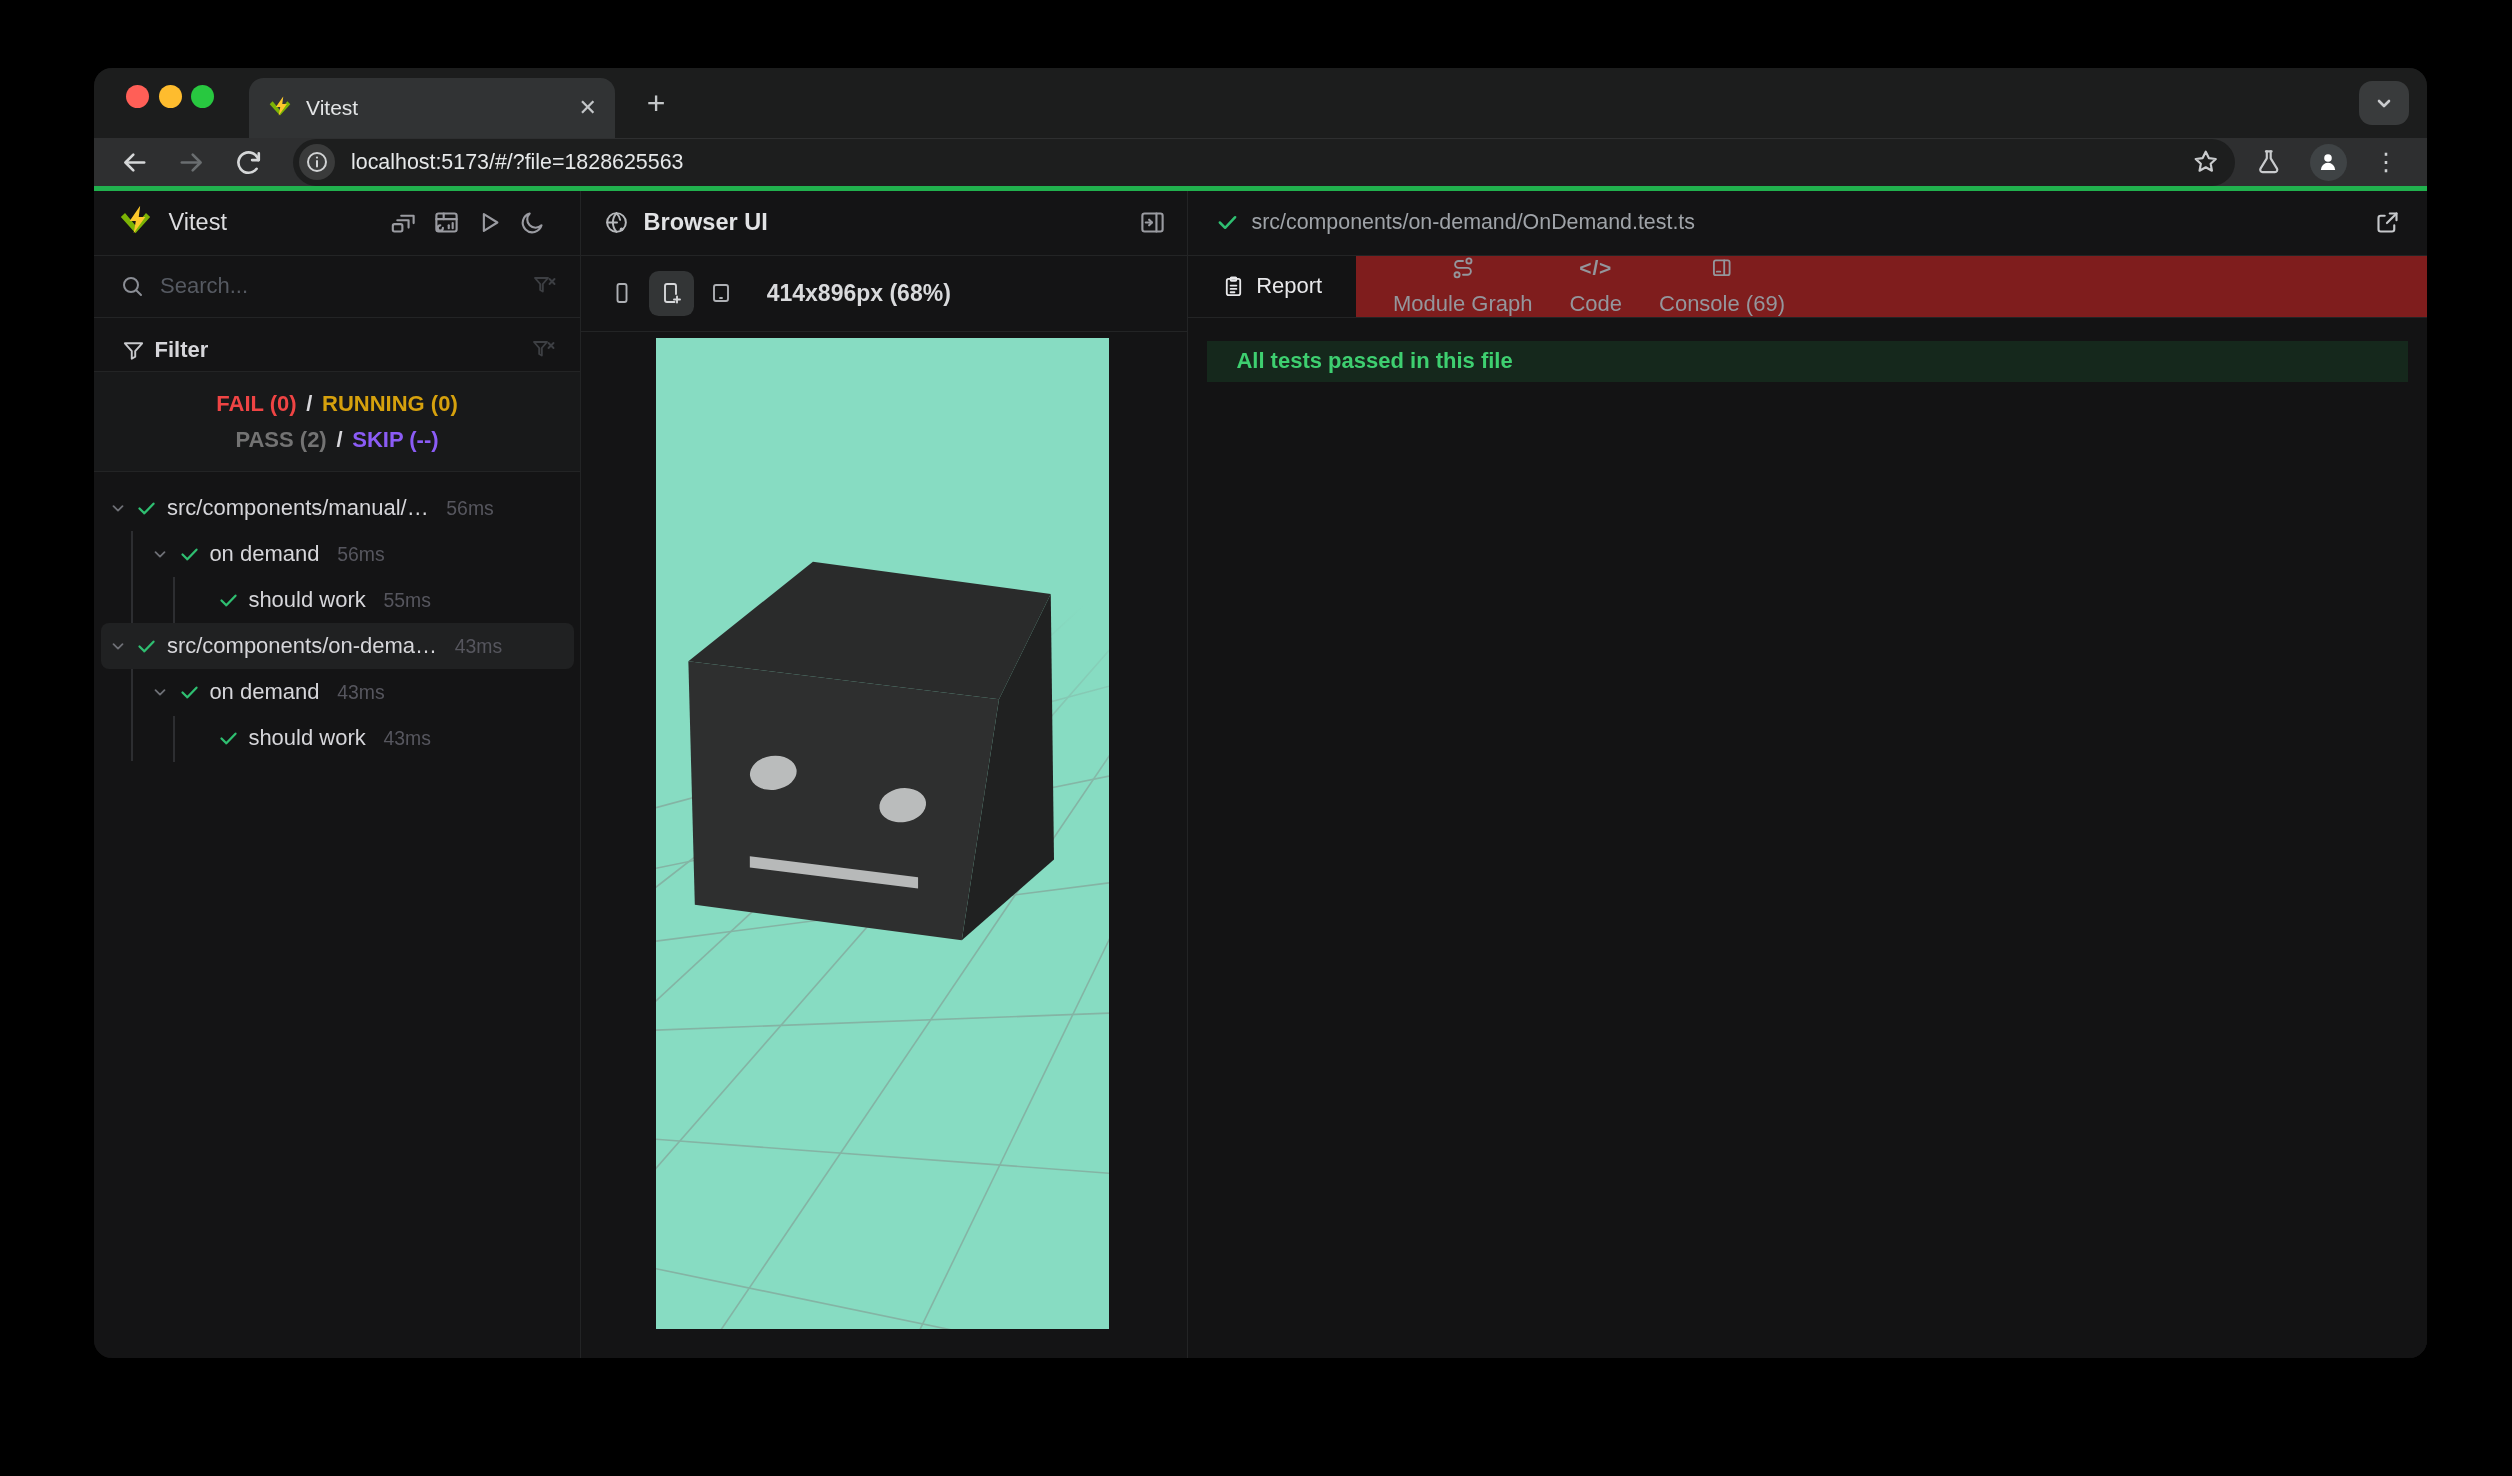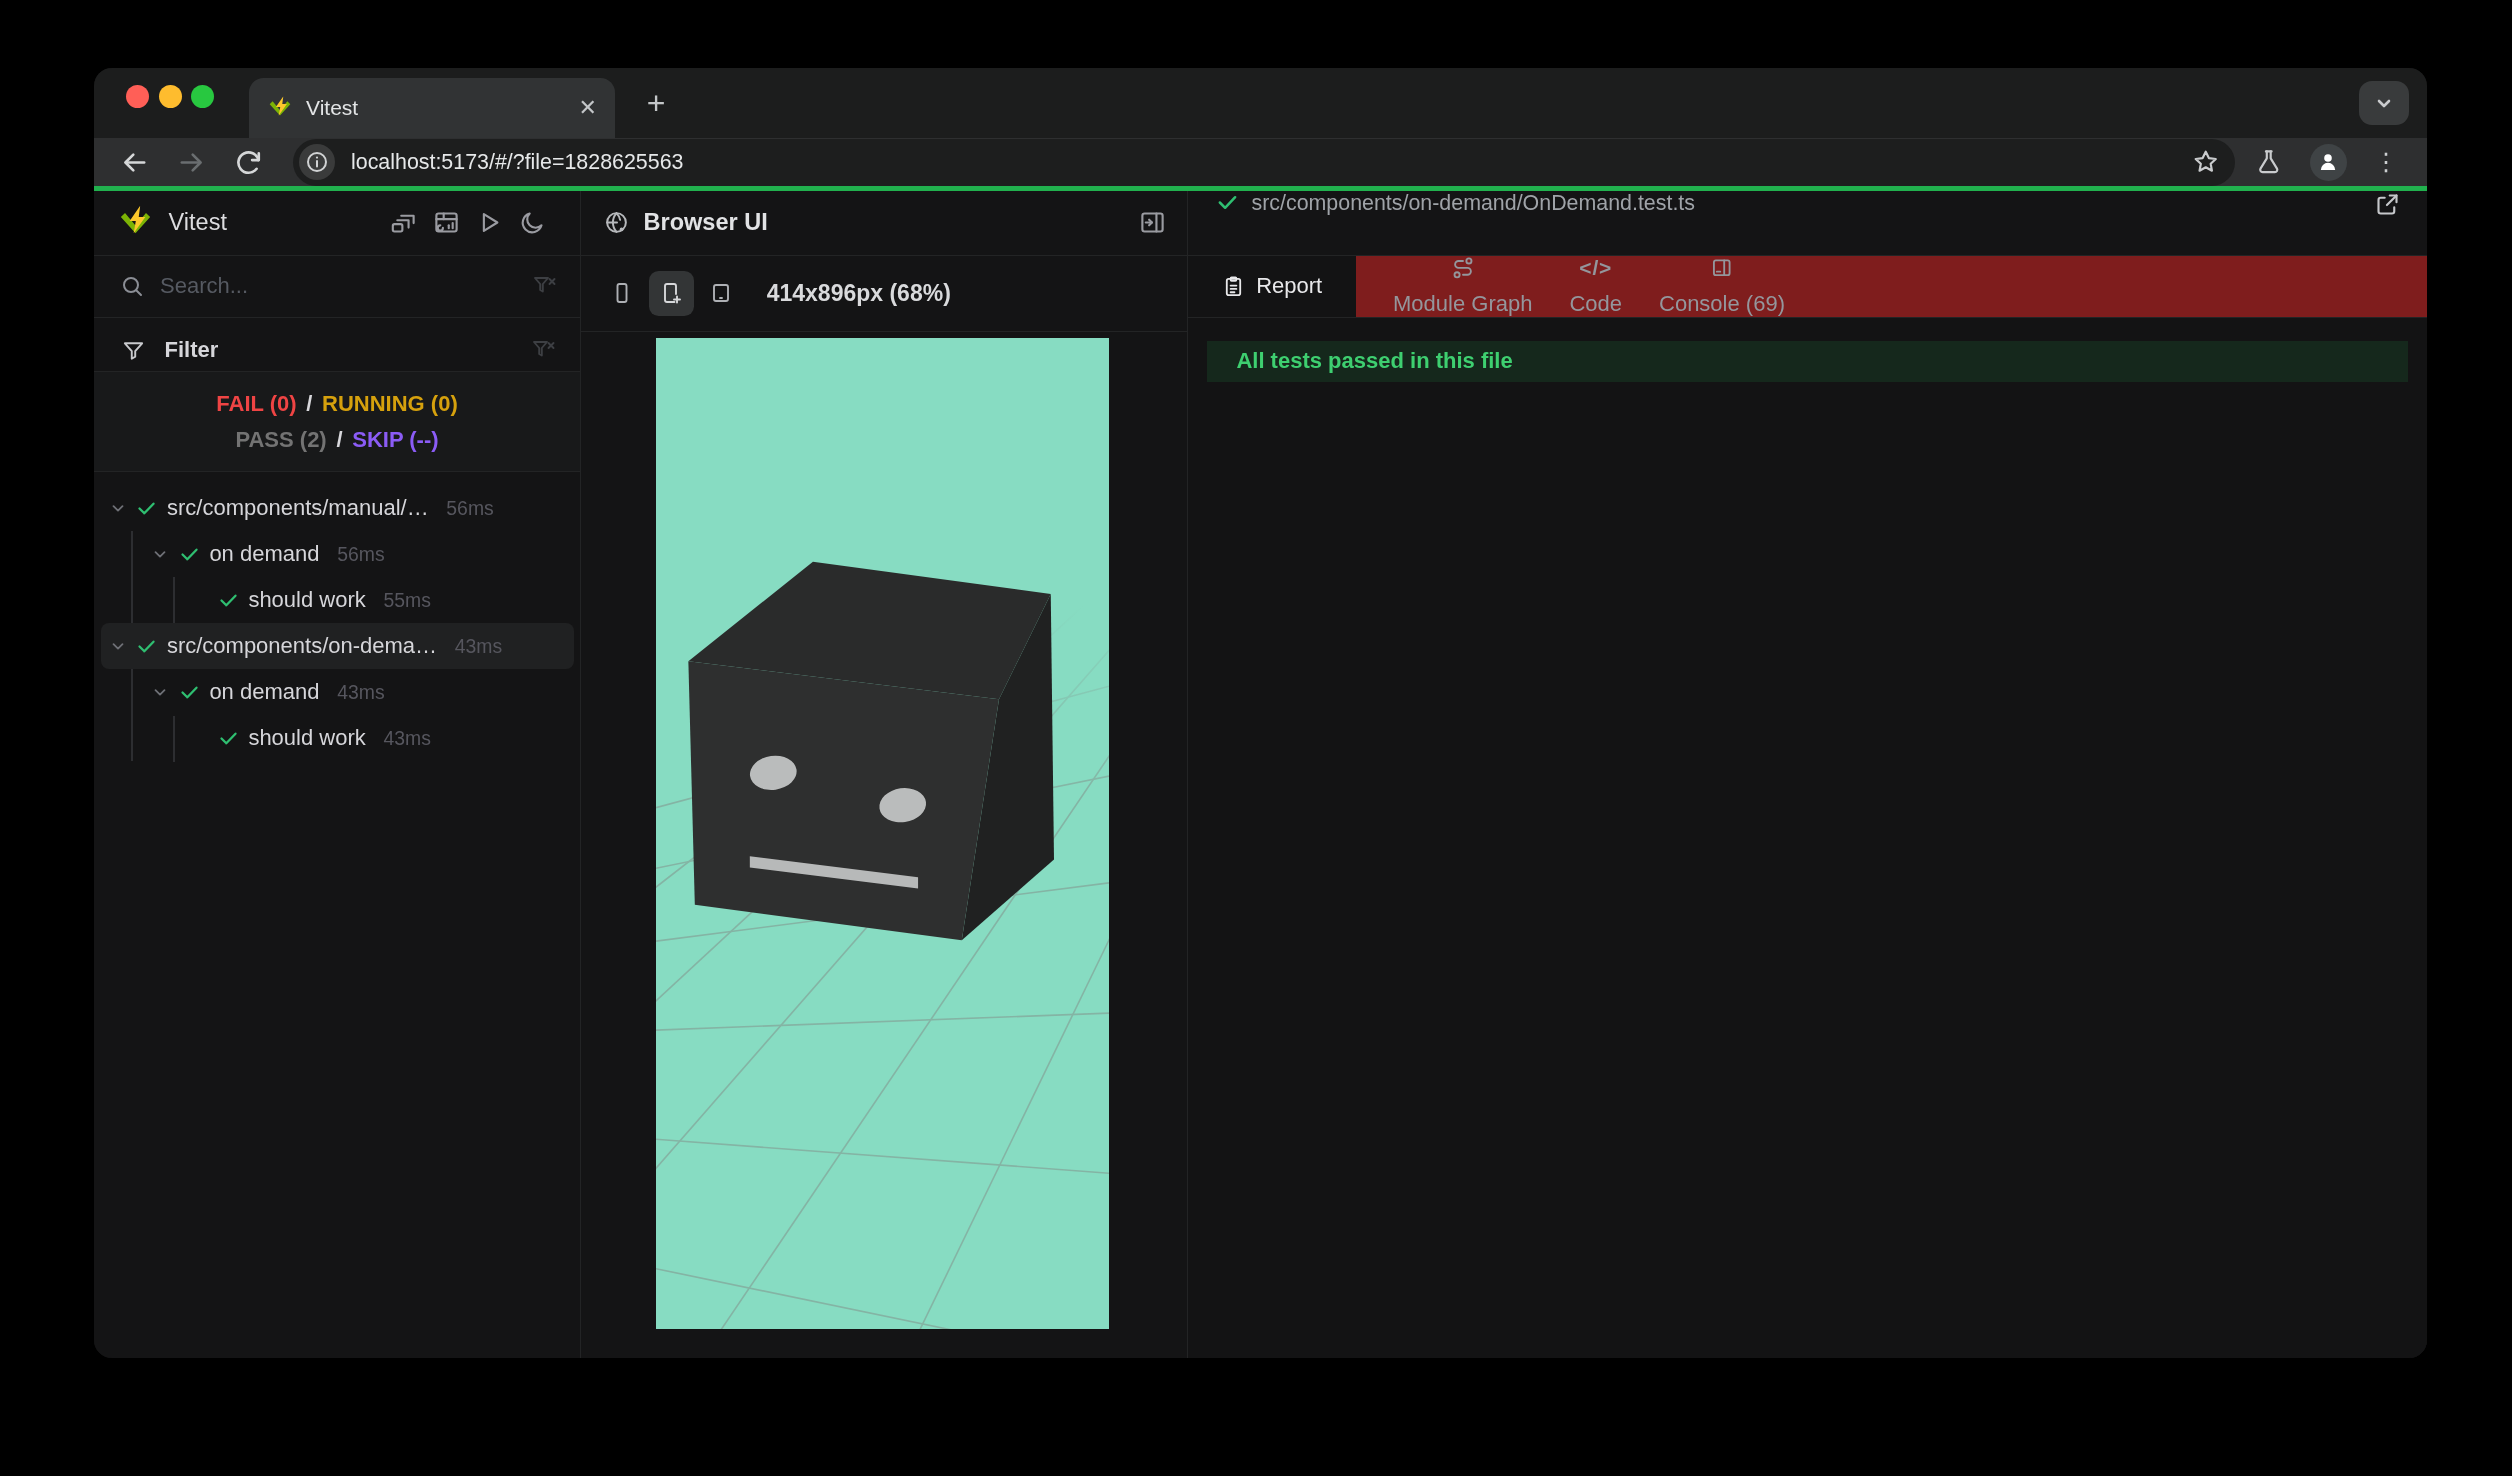--- a/index.html
+++ b/index.html
@@ -50,21 +50,21 @@
   .s-title { margin-left:14.6px; font-size:23.5px; font-weight:500; color:#dcdcdf; flex:1; }
   .s-actions { display:flex; align-items:center; gap:16px; padding-right:34px; color:#9a9ba1; }
   .s-search { height:62px; display:flex; align-items:center; padding:0 23px 0 26px; color:#8b8e95; }
   .s-search input { flex:1; margin-left:16px; background:transparent; border:none; outline:none;
                     font-size:22px; color:#d6d6da; font-family:"Liberation Sans", sans-serif; }
   .s-search input::placeholder { color:#565a62; }
   .dim-icon { color:#3d3f43; }
 
   .filterbox { padding-top:11.3px; }
   .f-title-row { height:42px; display:flex; align-items:center; padding:0 24px 0 27.5px; }
-  .f-title { margin-left:20px; font-size:22px; font-weight:700; color:#d6d6da; flex:1; }
+  .f-title { margin-left:10px; font-size:22px; font-weight:700; color:#d6d6da; flex:1; }
   .f-grid { display:grid; grid-template-columns:233px 1fr; padding:4.9px 0 13px 27.5px; row-gap:16px; }
   .f-opt { display:flex; align-items:center; }
   .f-opt input { appearance:none; width:24px; height:24px; border:2px solid #d3d3d7; border-radius:4px;
                  background:transparent; }
   .f-opt label { margin-left:14.6px; font-size:22px; color:#d6d6da; }
 
   .statusbox { height:100px; background:#18191a; border-top:1.6px solid #232425; border-bottom:1.6px solid #232425;
                display:flex; flex-direction:column; align-items:center; justify-content:center; gap:9.7px;
                font-size:22px; font-weight:700; }
   .statusline { display:flex; gap:9.7px; }
@@ -92,21 +92,21 @@
   .devbtn { width:45px; height:45px; border-radius:9.7px; display:flex; align-items:center;
             justify-content:center; color:#aeb0b4; margin-right:4.9px; }
   .devbtn.active { background:#333536; color:#d7d8da; }
   .m-size { margin-left:18px; font-size:23px; font-weight:700; color:#d9dadc; }
   .m-body { flex:1; position:relative; }
   .viewport { position:absolute; left:75px; top:5.7px; width:453px; height:991px; background:#87dcc2;
               overflow:hidden; }
 
   
   .rightpanel { flex:1; display:flex; flex-direction:column; min-width:0; }
-  .r-header { height:65px; display:flex; padding:0 26px 0 27.5px; }
+  .r-header { height:65px; display:flex; align-items:center; padding:0 26px 0 27.5px; }
   .r-path { margin-left:13px; font-size:21.4px; color:#9fa3a8; flex:1; white-space:nowrap; overflow:hidden; }
   .r-tabs { height:62px; background:#7f1d1d; display:flex; align-items:stretch; flex:0 0 auto; }
   .r-tab { display:flex; align-items:center; gap:11.3px; font-size:22px; color:#94969c; }
   .r-tab.active { width:168px; background:#131314; color:#e8e8ea; justify-content:center; }
   .r-tab.plain { margin-left:37px;flex-direction:column; }
   .code-glyph { font-size:21px; font-weight:600; letter-spacing:0.8px; }
   .r-content { flex:1; background:#131314; }
   .banner { margin:23px 19.4px 0 19.4px; height:41px; background:#15281c; border-radius:0;
             display:flex; align-items:center; padding-left:29px; }
   .banner span { font-size:22px; font-weight:600; color:#3ecf70; }

